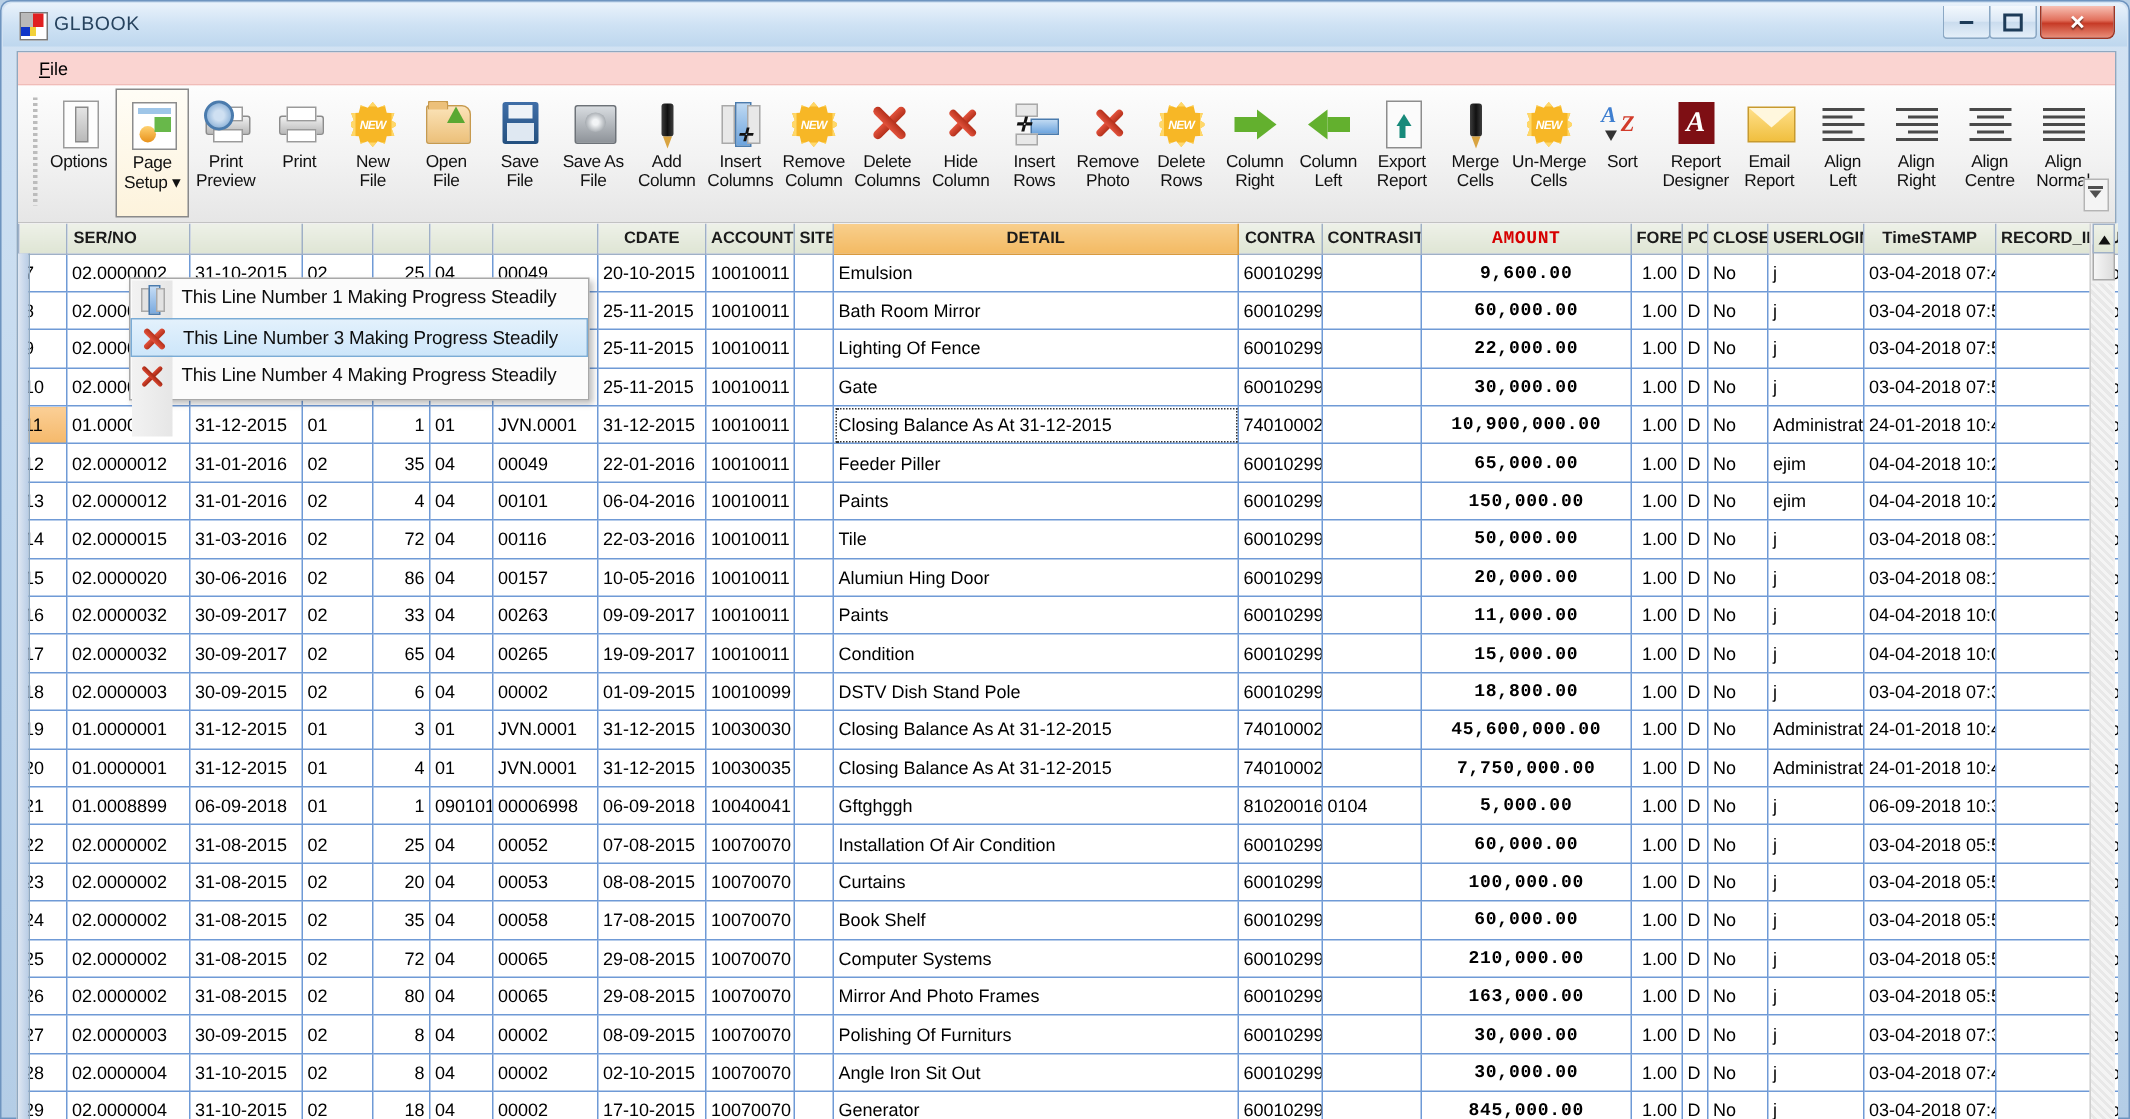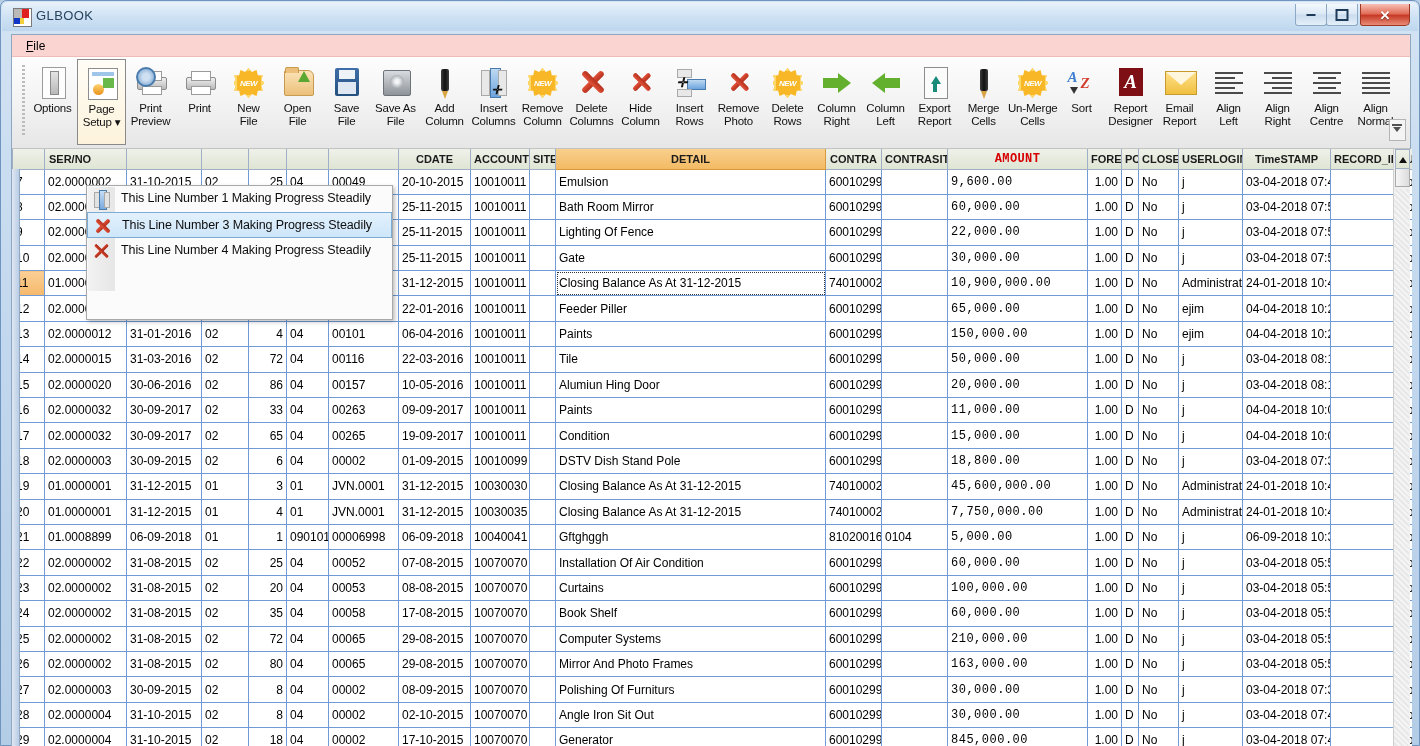--- a/index.html
+++ b/index.html
@@ -165,21 +165,21 @@
   .expic{position:absolute;left:6px;top:2px;width:22px;height:30px;background:#fbfbfb;border:1px solid #8d8d8d;}
   .expic .up{position:absolute;left:6px;top:8px;width:0;height:0;border-left:5px solid transparent;border-right:5px solid transparent;border-bottom:8px solid #178a7a;}
   .expic .st{position:absolute;left:8px;top:16px;width:4px;height:8px;background:#178a7a;}
   .pgsetup{position:absolute;left:3px;top:2px;width:28px;height:30px;background:#fff;border:1px solid #8d8d8d;}
   .pgsetup .bar{position:absolute;left:3px;top:3px;width:22px;height:4px;background:#9fc6e8;}
   .pgsetup .bl{position:absolute;left:4px;top:15px;width:11px;height:11px;border-radius:50%;background:linear-gradient(180deg,#ffd271,#e8921c);}
   .pgsetup .gr{position:absolute;left:14px;top:9px;width:11px;height:10px;background:#68b84a;}
 
   
   #dropdown{
-    position:absolute;left:74px;top:150px;width:307px;height:135px;
+    position:absolute;left:74px;top:150px;width:307px;height:82px;
     background:#fbfbfb;border:1px solid #a8a8a8;box-shadow:2px 2px 4px rgba(0,0,0,.25);
     z-index:40;box-sizing:border-box;
   }
   #dropdown .gutter{
     position:absolute;left:1px;top:1px;width:27px;height:104px;
     background:linear-gradient(90deg,#f2f2f2,#e6e6e6);
   }
   .dd-item{
     position:relative;height:26px;box-sizing:border-box;
   }
@@ -235,22 +235,22 @@
     white-space:nowrap;overflow:hidden;color:#000;background:#fff;
     font-size:12px;
   }
   td.rownum{
     background:linear-gradient(180deg,#eef1e8,#e4e9dc);
     border-color:#9fb0c6;color:#333;text-align:left;padding-left:4px;
     font-size:12px;
   }
   td.rownum.cur{background:linear-gradient(180deg,#fbcf96,#f5b96b);color:#000;}
   td.amount{
-    background:#fbfbe8;color:#e00000;text-align:left;
-    font-family:"Liberation Mono",monospace;font-weight:normal;
+    background:#fbfbe8;color:#e00000;text-align:center;
+    font-family:"Liberation Mono",monospace;font-weight:bold;
     letter-spacing:.5px;font-size:12.5px;padding-right:5px;
   }
   td.num{text-align:right;padding-right:6px;}
   td.cursor{outline:1px dotted #333;outline-offset:-2px;}
   
   col.w-rownum{width:32px;} col.w-serno{width:82px;} col.w-date{width:75px;}
   col.w-cd{width:47px;} col.w-sn{width:38px;} col.w-ty{width:42px;}
   col.w-voucher{width:70px;} col.w-cdate{width:72px;} col.w-account{width:59px;}
   col.w-site{width:26px;} col.w-detail{width:270px;} col.w-contra{width:56px;}
   col.w-contrasite{width:66px;} col.w-amount{width:140px;} col.w-forex{width:34px;}

